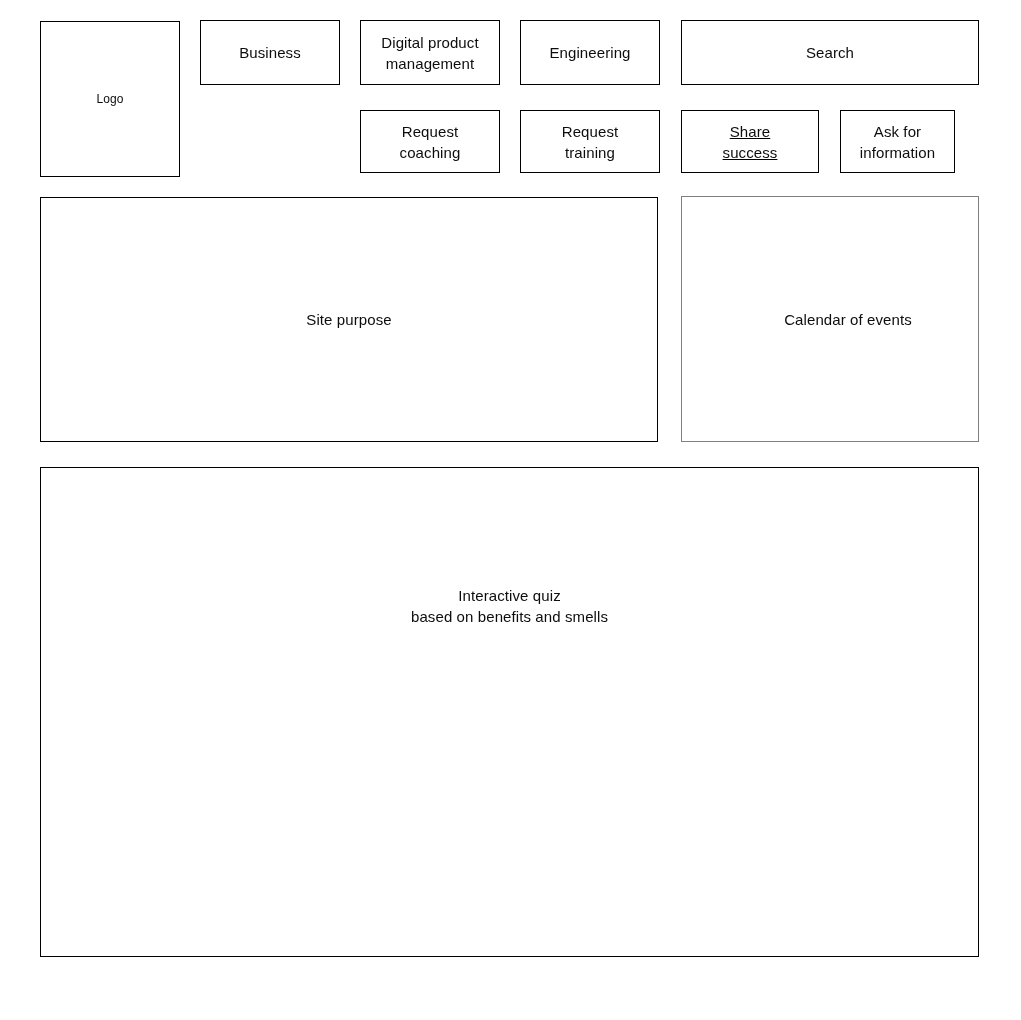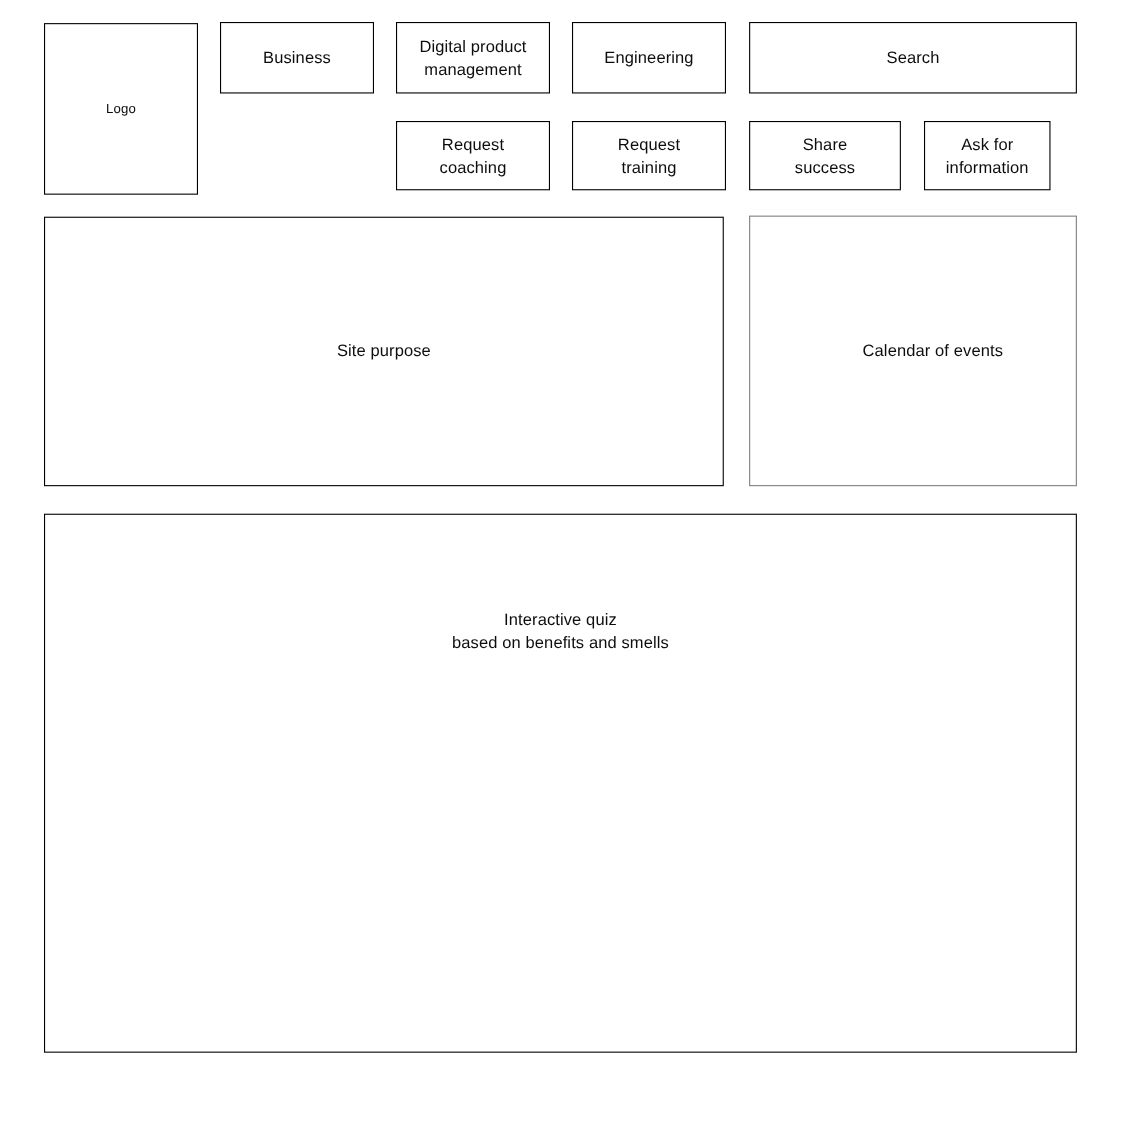--- a/index.html
+++ b/index.html
@@ -43,32 +43,32 @@
   #logo-box .wf-label { font-size: 12px; }
 
   #nav-business  { left: 200px; top: 20px;  width: 140px; height: 65px; }
   #nav-dpm       { left: 360px; top: 20px;  width: 140px; height: 65px; justify-content: center; }
   #nav-engineering { left: 520px; top: 20px; width: 140px; height: 65px; align-items: center; }
   #nav-search    { left: 681px; top: 20px;  width: 298px; height: 65px; }
 
   #nav-about     { left: 200px; top: 110px; width: 140px; height: 63px; }
   #nav-coaching  { left: 360px; top: 110px; width: 140px; height: 63px; }
   #nav-training  { left: 520px; top: 110px; width: 140px; height: 63px; }
-  #nav-share     { left: 681px; top: 110px; width: 138px; height: 63px; }
+  #nav-share     { left: 681px; top: 110px; width: 138px; height: 63px; text-decoration: underline; }
   #nav-ask       { left: 840px; top: 110px; width: 115px; height: 63px; }
 
   
   #site-purpose  { left: 40px;  top: 197px; width: 618px; height: 245px; }
   #calendar      { left: 681px; top: 196px; width: 298px; height: 246px;
                    border-color: #7f7f7f; padding-left: 36px; }
 
   
   #quiz          { left: 40px;  top: 467px; width: 939px; height: 490px;
                    align-items: flex-start; }
-  #quiz .wf-label { margin-top: 85px; }
+  #quiz .wf-label { margin-top: 117px; }
 </style>
 </head>
 <body>
 
 <div id="canvas">
 
   <div id="logo-box" class="wf-box">
     <span class="wf-label">Logo</span>
   </div>
 

